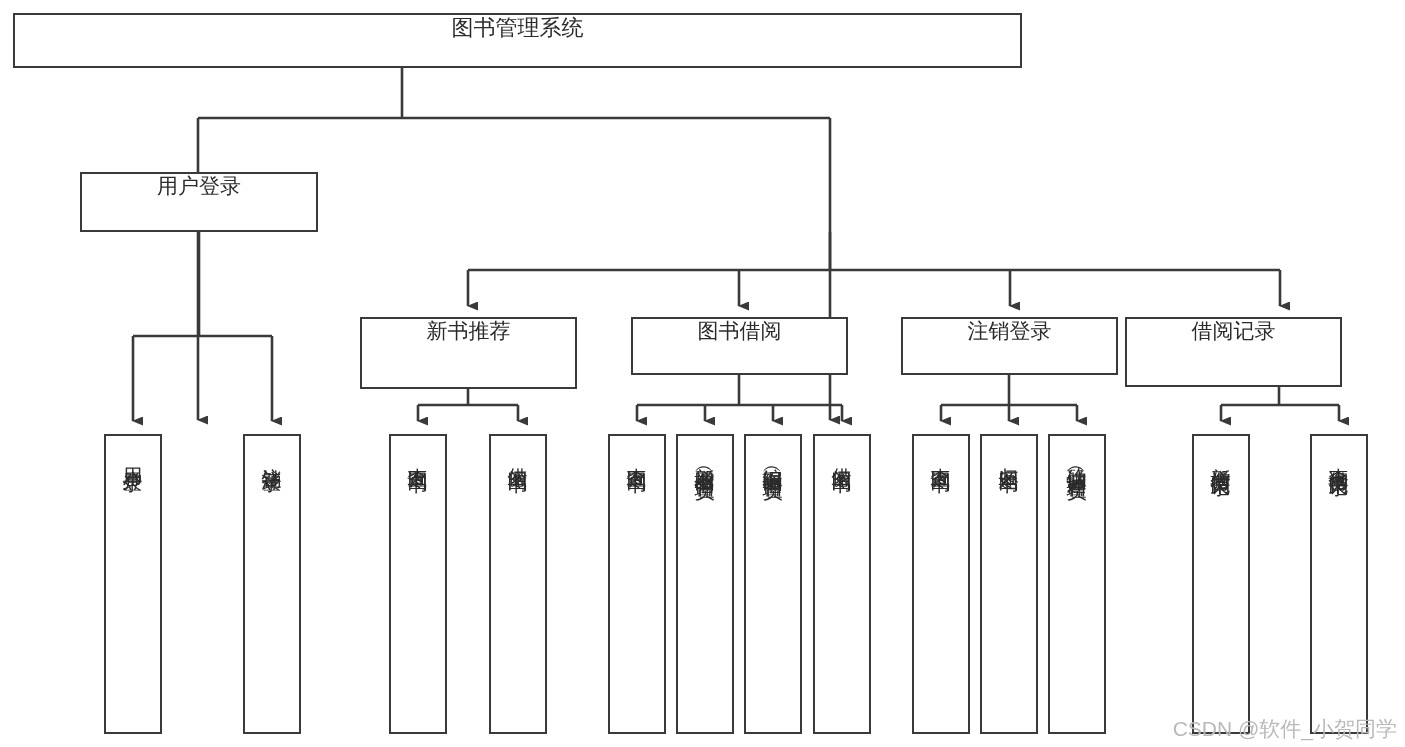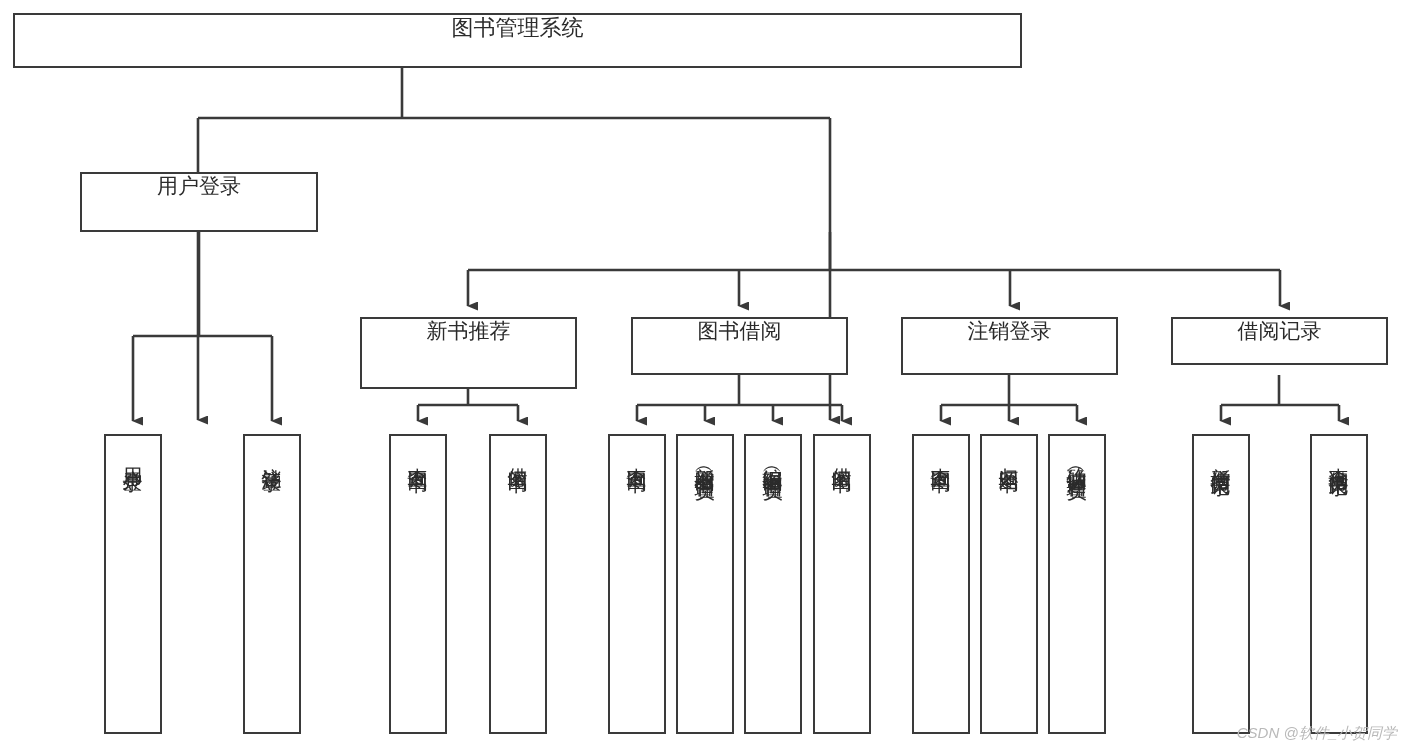--- a/index.html
+++ b/index.html
@@ -43,25 +43,24 @@
     font-size:20px;
     letter-spacing:2px;
     line-height:1;
     white-space:nowrap;
   }
 
   #watermark{
     position:absolute;
     right:8px;
     bottom:4px;
-    font-size:15px;
+    font-size:21px;
     color:#b9b9b9;
     white-space:nowrap;
     user-select:none;
-    font-style:italic;
   }
 </style>
 </head>
 <body>
 
 <div id="diagram">
 
   <svg id="wires" viewBox="0 0 1405 747" xmlns="http://www.w3.org/2000/svg">
     <defs>
       <marker id="arrow" markerWidth="9" markerHeight="11" refX="4.5" refY="10" orient="auto" markerUnits="userSpaceOnUse">
@@ -122,21 +121,21 @@
 
   <div class="node h-node" style="left:360px;top:317px;width:217px;height:72px;">
     <span class="label">新书推荐</span>
   </div>
   <div class="node h-node" style="left:631px;top:317px;width:217px;height:58px;">
     <span class="label">图书借阅</span>
   </div>
   <div class="node h-node" style="left:901px;top:317px;width:217px;height:58px;">
     <span class="label">注销登录</span>
   </div>
-  <div class="node h-node" style="left:1171px;top:317px;width:217px;height:48px;">
+  <div class="node h-node" style="left:1125px;top:317px;width:217px;height:70px;">
     <span class="label">借阅记录</span>
   </div>
 
   <div class="node leaf" style="left:104px;top:434px;width:58px;height:300px;">
     <span class="label">用户登录</span>
   </div>
   <div class="node leaf" style="left:243px;top:434px;width:58px;height:300px;">
     <span class="label">注销登录</span>
   </div>
 

